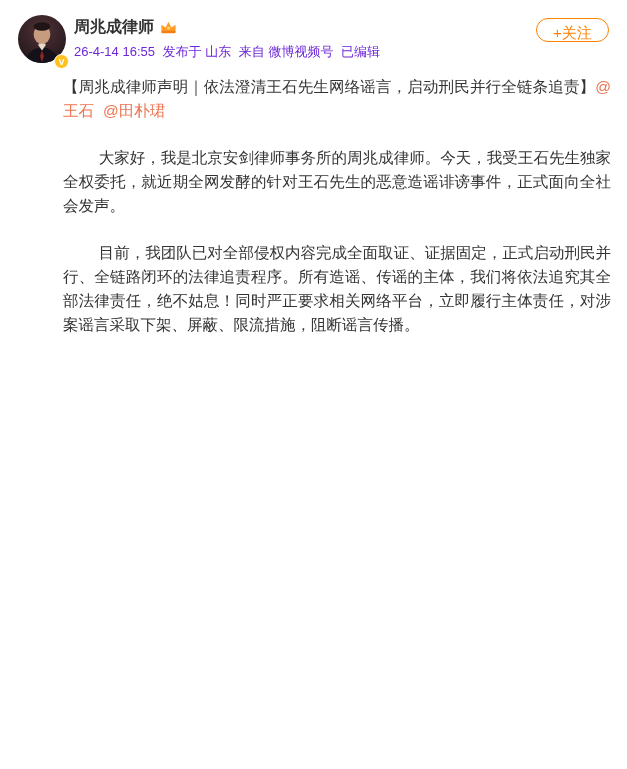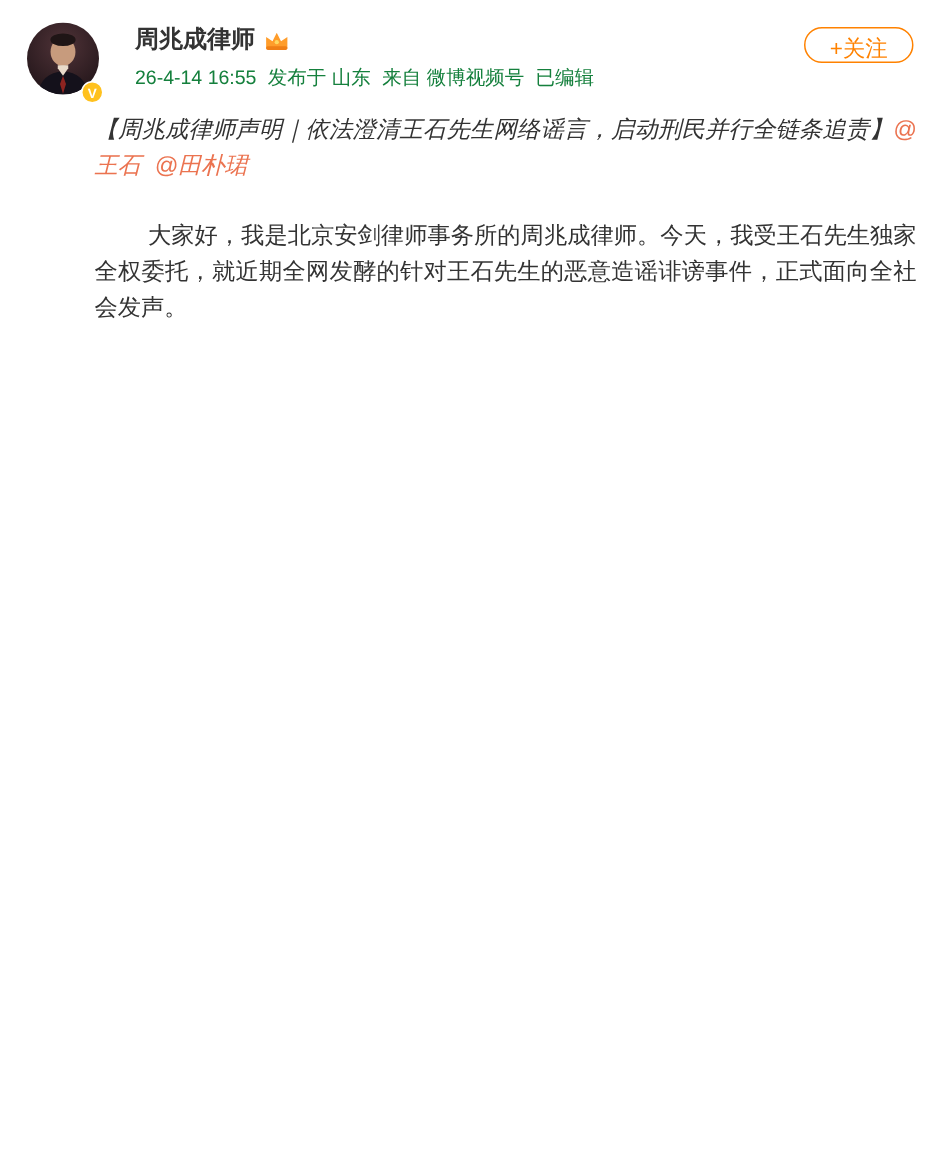--- a/index.html
+++ b/index.html
@@ -16,44 +16,44 @@
   .avatar {
     width:48px; height:48px; border-radius:50%; overflow:hidden; display:block;
   }
   .v-badge {
     position:absolute; right:-3px; bottom:-6px;
     width:15px; height:15px; border-radius:50%;
     background:#ffc11e; border:1.5px solid #ffffff;
     color:#ffffff; font-size:9px; font-weight:bold;
     display:flex; align-items:center; justify-content:center;
   }
-  .user-col { margin-left:24px; padding-top:2px; min-width:0; }
+  .user-col { margin-left:8px; padding-top:2px; min-width:0; }
   .name-row { display:flex; align-items:center; gap:6px; }
   .username { font-size:16px; font-weight:bold; color:#333333; cursor:pointer; line-height:20px; }
   .crown { width:17px; height:15px; display:inline-block; }
-  .meta-row { margin-top:7px; font-size:13px; color:#15803d; line-height:15px; white-space:nowrap; }
+  .meta-row { margin-top:7px; font-size:13px; color:#6d28d9; line-height:15px; white-space:nowrap; }
   .meta-row span { margin-right:4px; }
   .edited { cursor:pointer; }
   .follow-btn {
     margin-left:auto; margin-top:3px;
     width:73px; height:24px; border:1.5px solid #ff8200; border-radius:16px;
     background:#ffffff; color:#ff8200; font-size:15px; line-height:27px;
     text-align:center; cursor:pointer; flex:0 0 auto;
     font-family:"Liberation Sans", sans-serif;
   }
 
   
   .content {
     padding:12px 16px 0 63px;
     font-size:15.5px; line-height:24px; color:#333333;
     text-align:justify;
   }
   .content p { margin-bottom:23px; }
   .para { text-indent:2.3em;font-family:Liberation Serif, serif; }
-  .title-para { text-indent:0;font-style:italic; }
+  .title-para { text-indent:0; }
   .mention { color:#eb7350; text-decoration:none; cursor:pointer; }
   .mention + .mention { margin-left:0.3em; }
 </style>
 </head>
 <body>
 
 <div class="page">
 
   <div class="header">
 
@@ -91,15 +91,16 @@
         <span class="edited">已编辑</span>
       </div>
     </div>
 
     <button class="follow-btn">+关注</button>
   </div>
 
   <div class="content">
     <p class="title-para"><span>【周兆成律师声明｜依法澄清王石先生网络谣言，启动刑民并行全链条追责】</span><a class="mention">@王石</a> <a class="mention">@田朴珺</a></p>
     <p class="para">大家好，我是北京安剑律师事务所的周兆成律师。今天，我受王石先生独家全权委托，就近期全网发酵的针对王石先生的恶意造谣诽谤事件，正式面向全社会发声。</p>
+    <p class="para">目前，我团队已对全部侵权内容完成全面取证、证据固定，正式启动刑民并行、全链路闭环的法律追责程序。所有造谣、传谣的主体，我们将依法追究其全部法律责任，绝不姑息！同时严正要求相关网络平台，立即履行主体责任，对涉案谣言采取下架、屏蔽、限流措施，阻断谣言传播。</p>
   </div>
 
 </div>
 
 </body></html>

